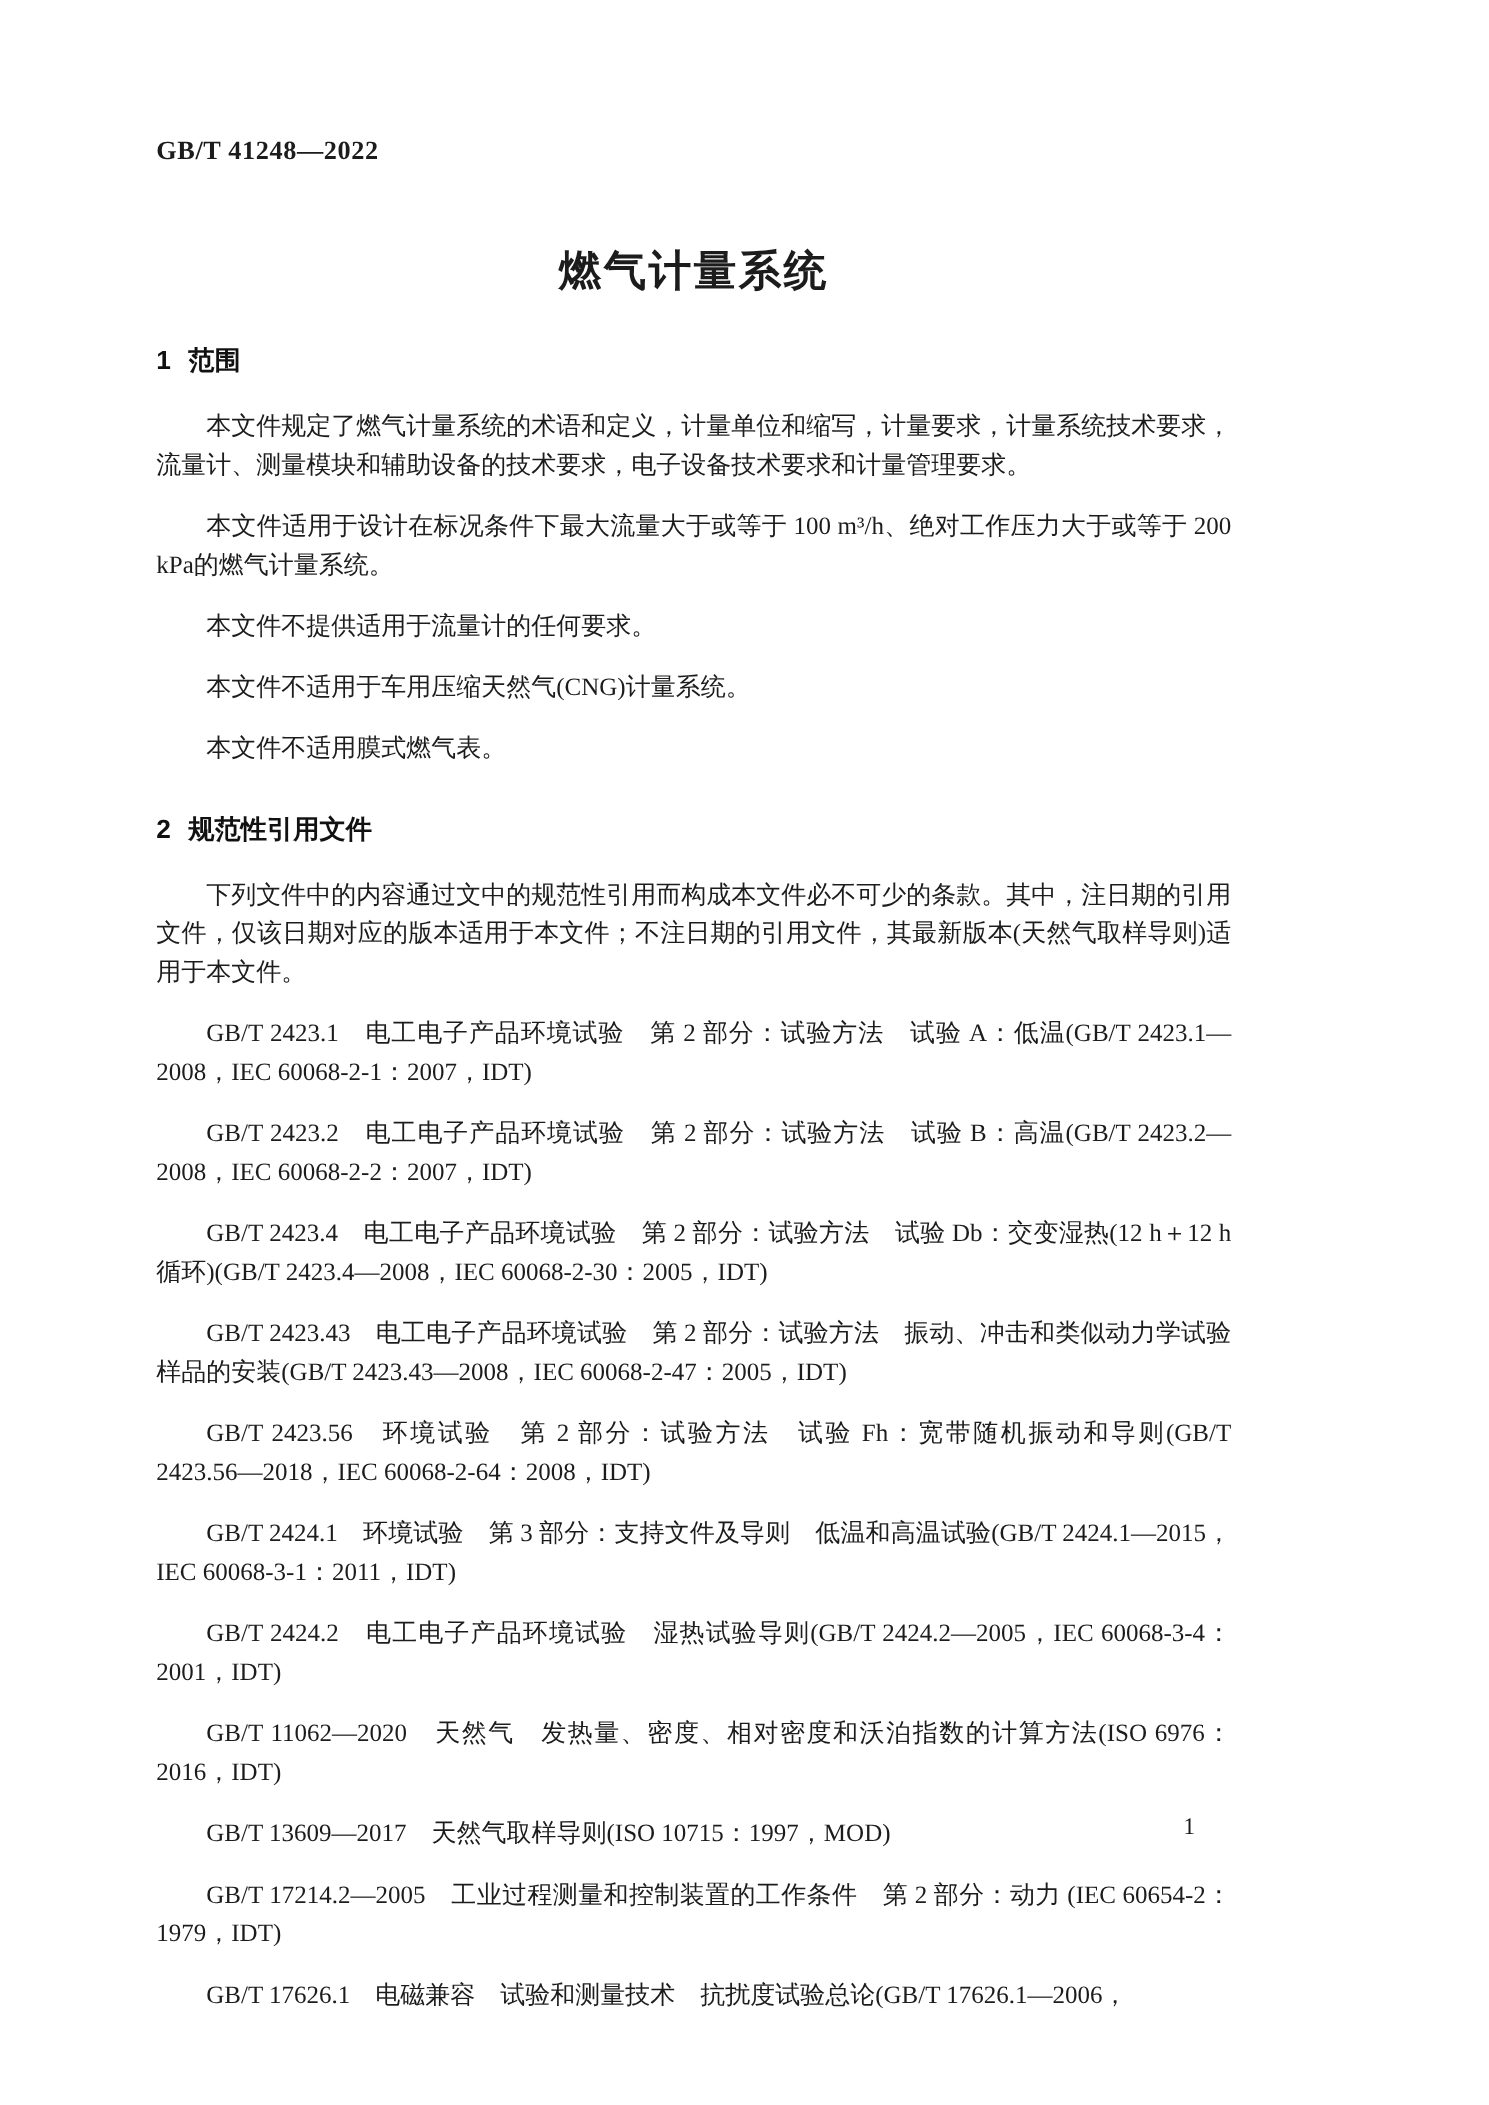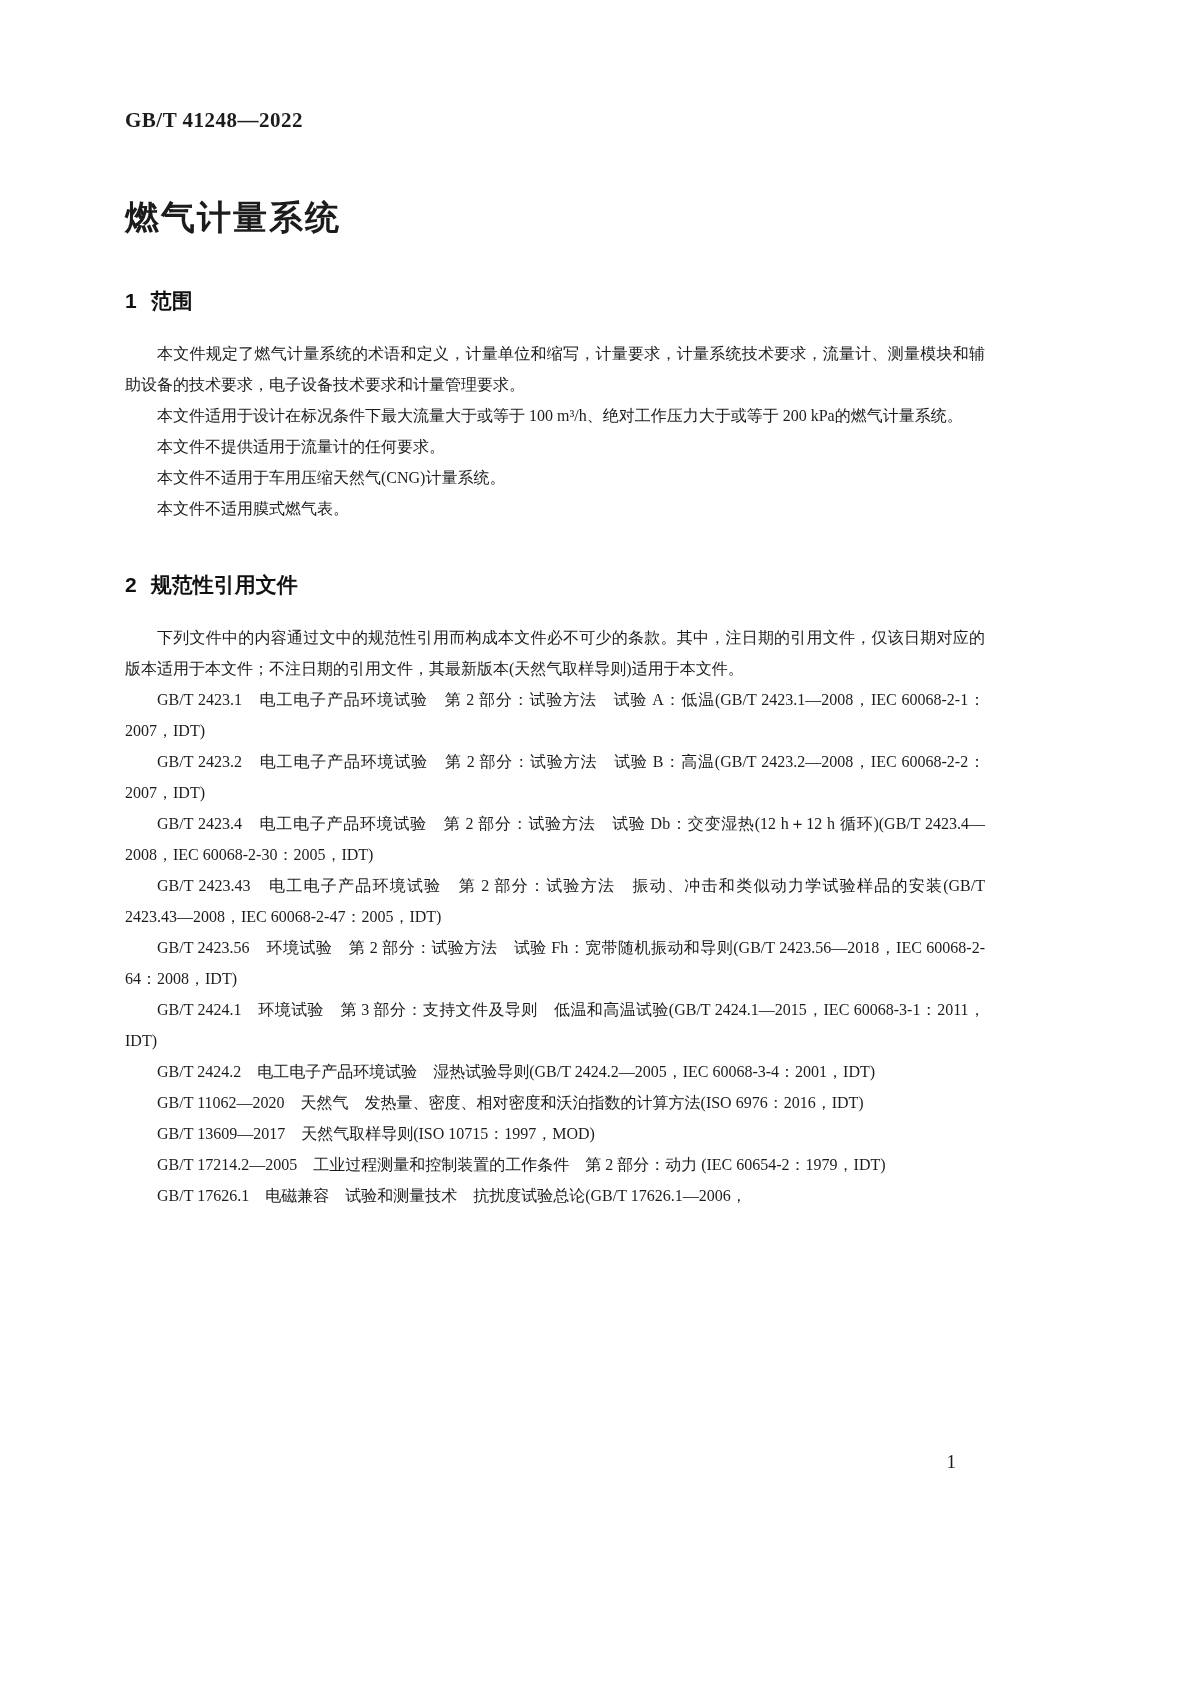--- a/index.html
+++ b/index.html
@@ -19,42 +19,44 @@
     padding: 106px 206px 0 125px;
   }
   .doc-header {
     font-family: "Liberation Serif", "DejaVu Serif", serif;
     font-weight: 700;
     font-size: 21px;
     line-height: 28px;
     letter-spacing: 0.5px;
   }
   .doc-title {
+    text-align: center;
     font-family: "Liberation Sans", "DejaVu Sans", sans-serif;
     font-weight: 700;
     font-size: 34px;
     line-height: 46px;
     letter-spacing: 2px;
     margin-top: 60px;
   }
   .sec-heading {
     font-family: "Liberation Sans", "DejaVu Sans", sans-serif;
     font-weight: 700;
     font-size: 21px;
     line-height: 30px;
-    margin: 46px 0 22px 0;
+    margin: 34px 0 22px 0;
     color: #111;
   }
   .sec-num { margin-right: 14px; }
   .para {
-    font-size: 16px;
+    font-size: 20px;
     line-height: 31px;
     text-indent: 2em;
     text-align: justify;
     color: #1c1c1c;
+    margin-top: 18px;
   }
   .page-number {
     position: absolute;
     top: 1450px;
     right: 235px;
     font-size: 19px;
     line-height: 24px;
     color: #1c1c1c;
   }
 </style>

